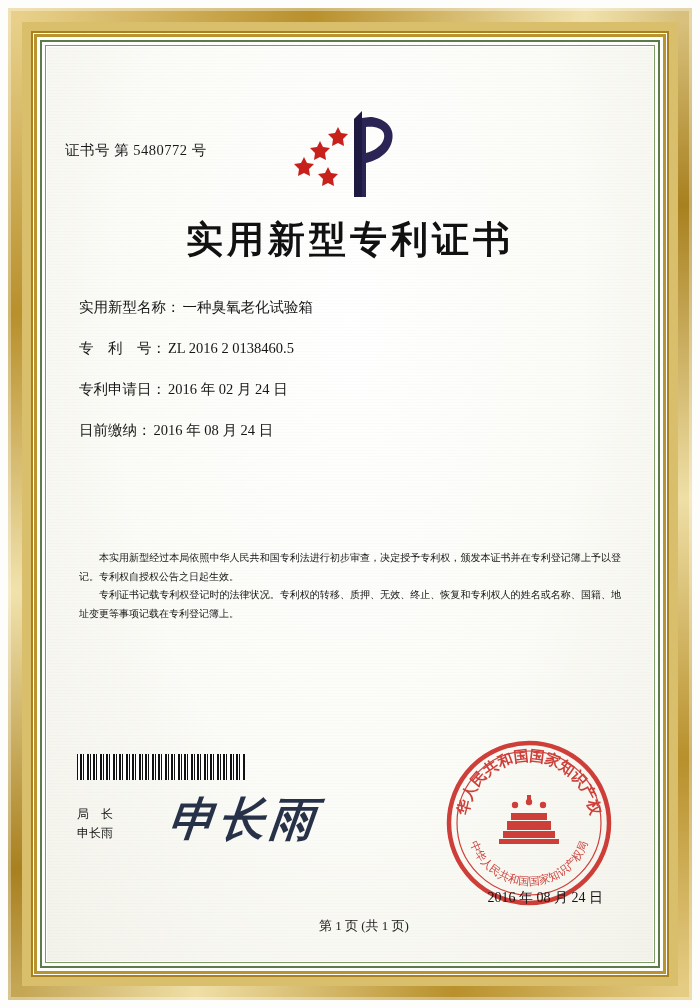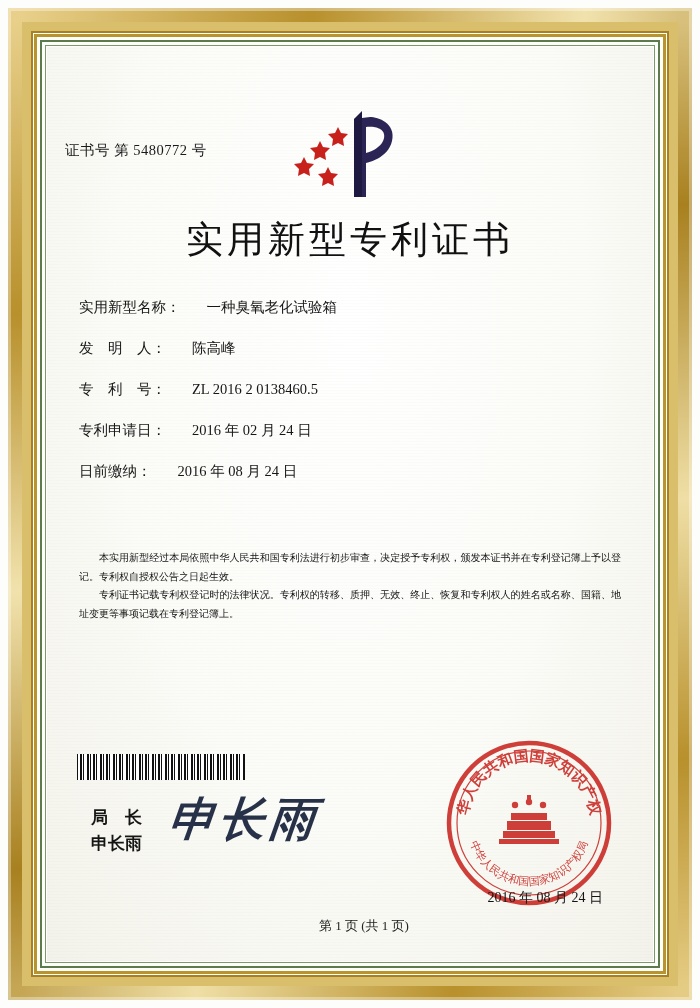--- a/index.html
+++ b/index.html
@@ -89,35 +89,34 @@
   .seal-top{
     position:absolute;right:35px;top:38px;
     width:102px;height:82px;
   }
   .seal-top svg{display:block;}
 
   
   .title{
     position:absolute;left:0;right:0;top:168px;
     text-align:center;
-    font-size:37px;font-weight:normal;letter-spacing:4px;
+    font-size:37px;font-weight:bold;letter-spacing:4px;
     color:#111;
     font-family:"Liberation Serif", serif;
   }
 
   
   .fields{
     position:absolute;left:32px;top:252px;right:30px;
   }
   .field-row{
     display:flex;align-items:center;
     margin-bottom:23.5px;
     font-size:14.5px;color:#161616;
     line-height:1.2;
-    gap:24px;
   }
   .field-label{
     white-space:pre;
   }
   .field-value{
     margin-left:2px;
   }
 
   
   .paras{
@@ -134,22 +133,22 @@
     background:
       repeating-linear-gradient(90deg,
         #111 0 1px, #fff 1px 3px,
         #111 3px 5px, #fff 5px 6px,
         #111 6px 7px, #fff 7px 10px,
         #111 10px 12px, #fff 12px 13px);
   }
 
   
   .sig-block{
-    position:absolute;left:44px;top:758px;
-    font-size:17px;color:#151515;line-height:1.55;font-weight:bold;
+    position:absolute;left:30px;top:758px;
+    font-size:12px;color:#151515;line-height:1.55;
   }
   .signature-script{
     position:absolute;left:122px;top:742px;
     font-size:46px;color:#16213a;
     font-family:"Liberation Serif", serif;
     font-style:italic;font-weight:bold;
     letter-spacing:4px;
     transform:skewX(-6deg);
     opacity:.92;
   }
@@ -200,24 +199,20 @@
       </svg>
     </div>
 
 
     <div class="title">实用新型专利证书</div>
 
     <div class="fields">
       <div class="field-row">
         <span class="field-label">实用新型名称：</span>
         <span class="field-value">一种臭氧老化试验箱</span>
-      </div>
-      <div class="field-row">
-        <span class="field-label">发　明　人：</span>
-        <span class="field-value">陈高峰</span>
       </div>
       <div class="field-row">
         <span class="field-label">专　利　号：</span>
         <span class="field-value">ZL 2016 2 0138460.5</span>
       </div>
       <div class="field-row">
         <span class="field-label">专利申请日：</span>
         <span class="field-value">2016 年 02 月 24 日</span>
       </div>
       <div class="field-row">

